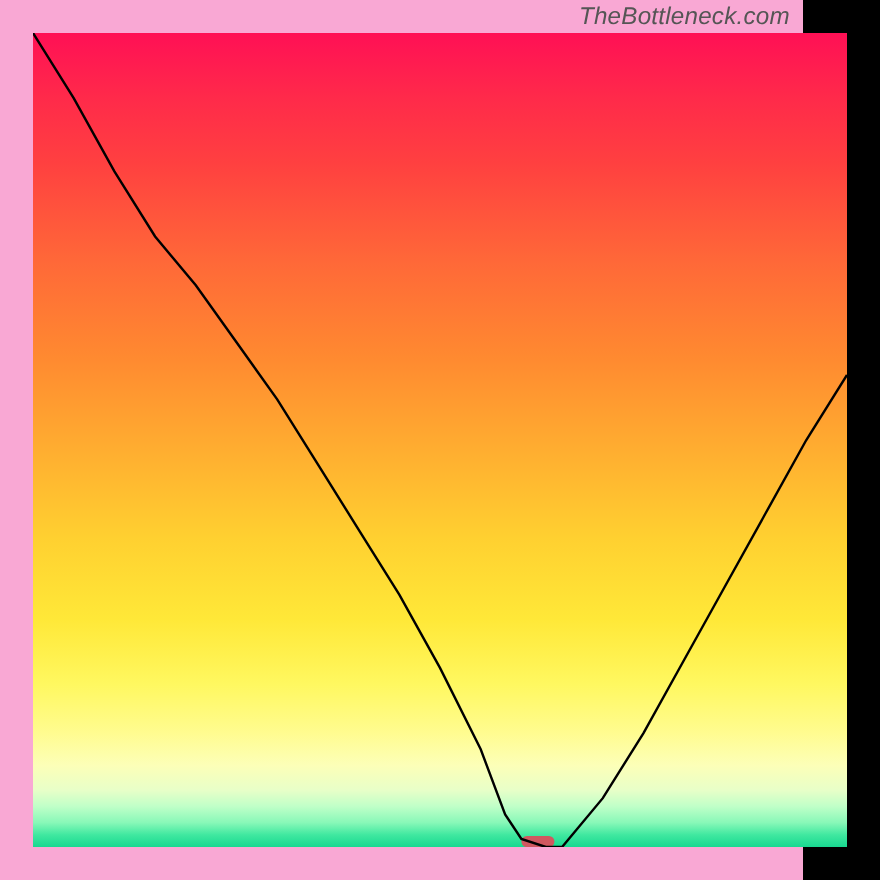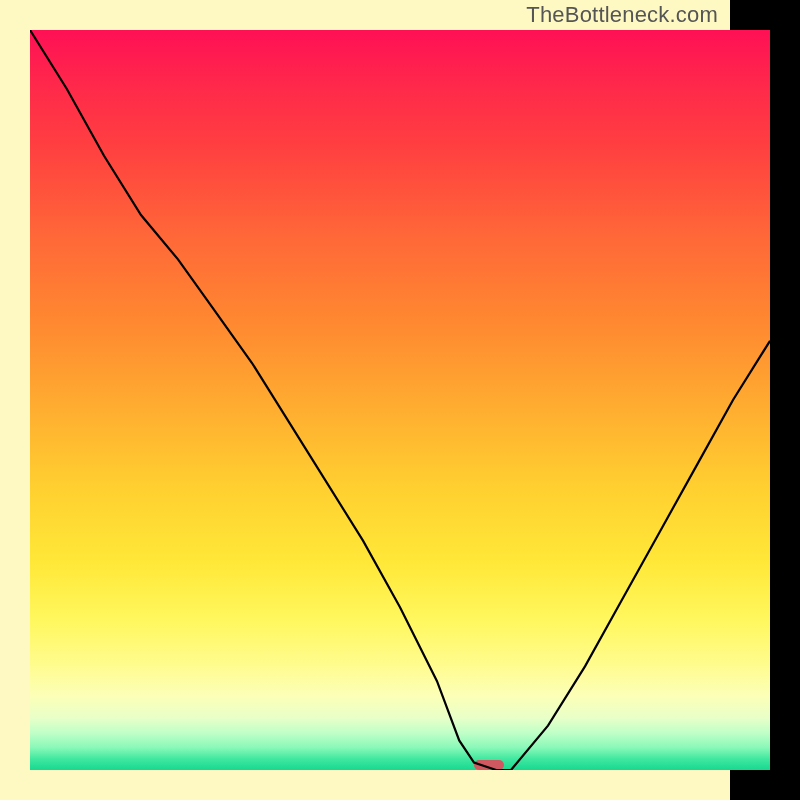--- a/index.html
+++ b/index.html
@@ -8,21 +8,22 @@
     width: 800px;
     height: 800px;
     background: #000;
     overflow: hidden;
     font-family: Arial, Helvetica, sans-serif;
   }
   .frame {
     position: relative;
     width: 730px;
     height: 800px;
-    background: #fef9c3;
+    background: #f9a8d4;
+    font-style: italic;
   }
   .watermark {
     position: absolute;
     top: 2px;
     right: 12px;
     color: #555;
     font-size: 22px;
     font-weight: 500;
     letter-spacing: 0.2px;
     z-index: 5;

